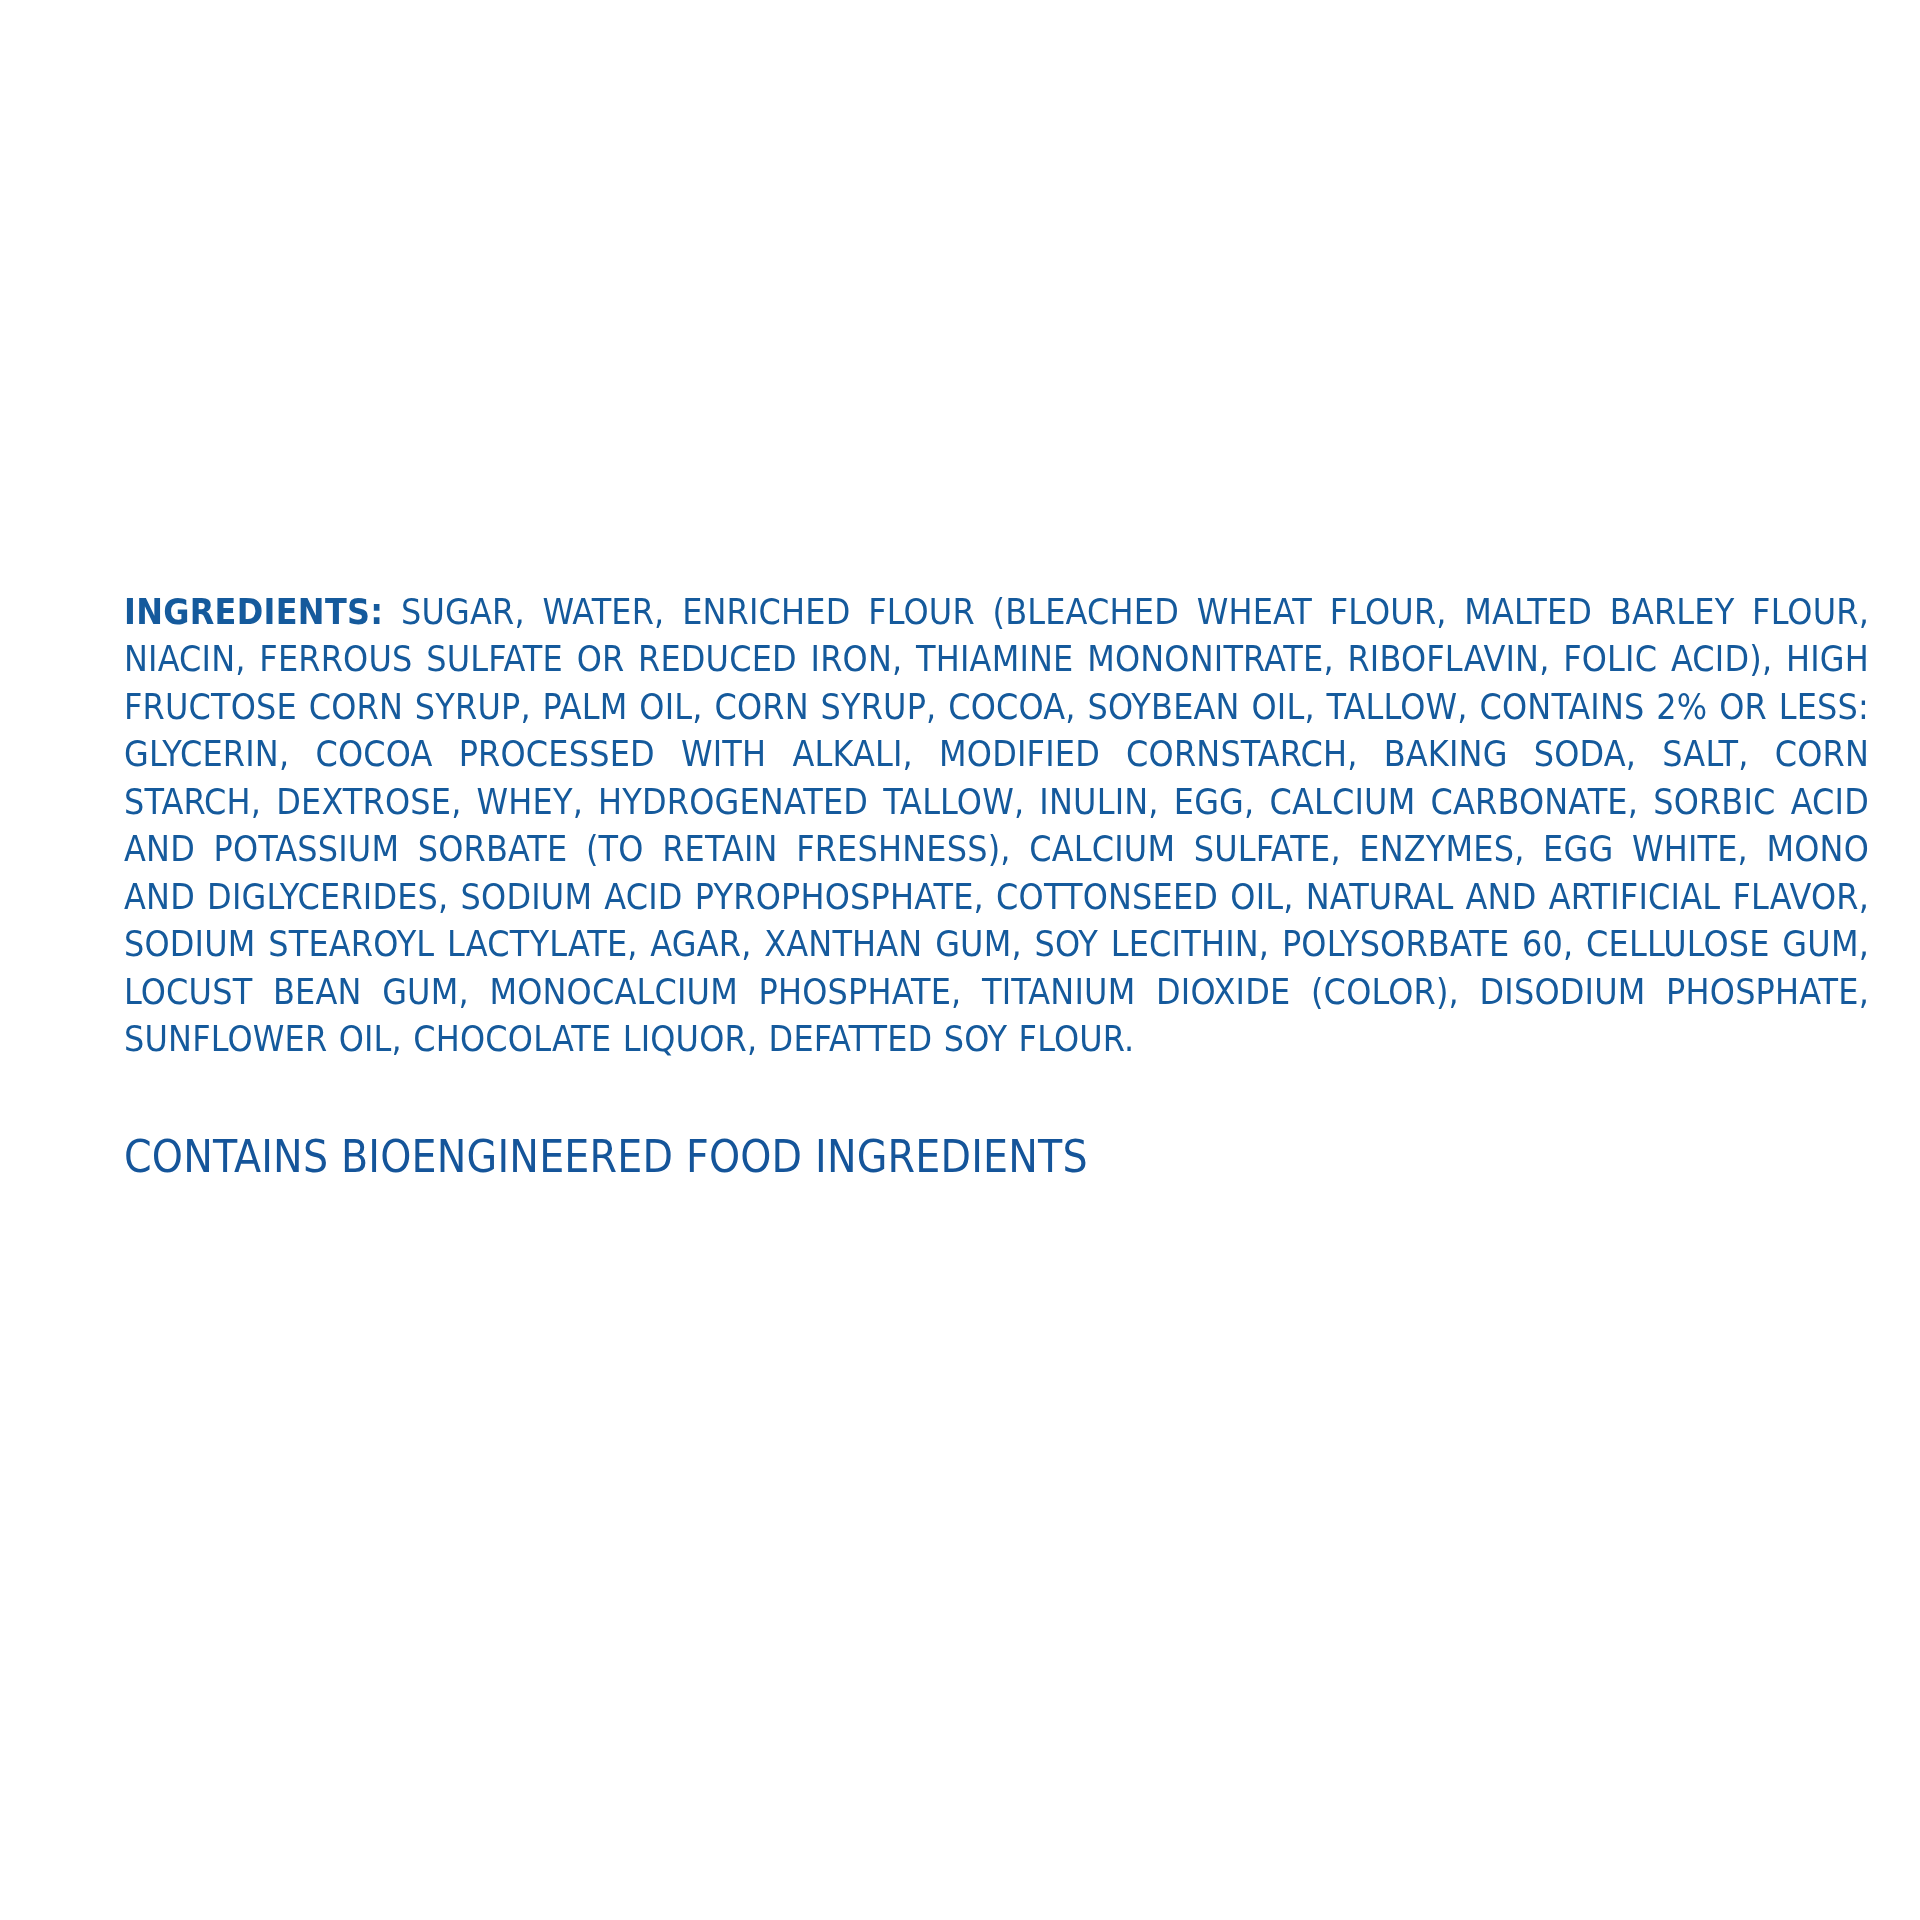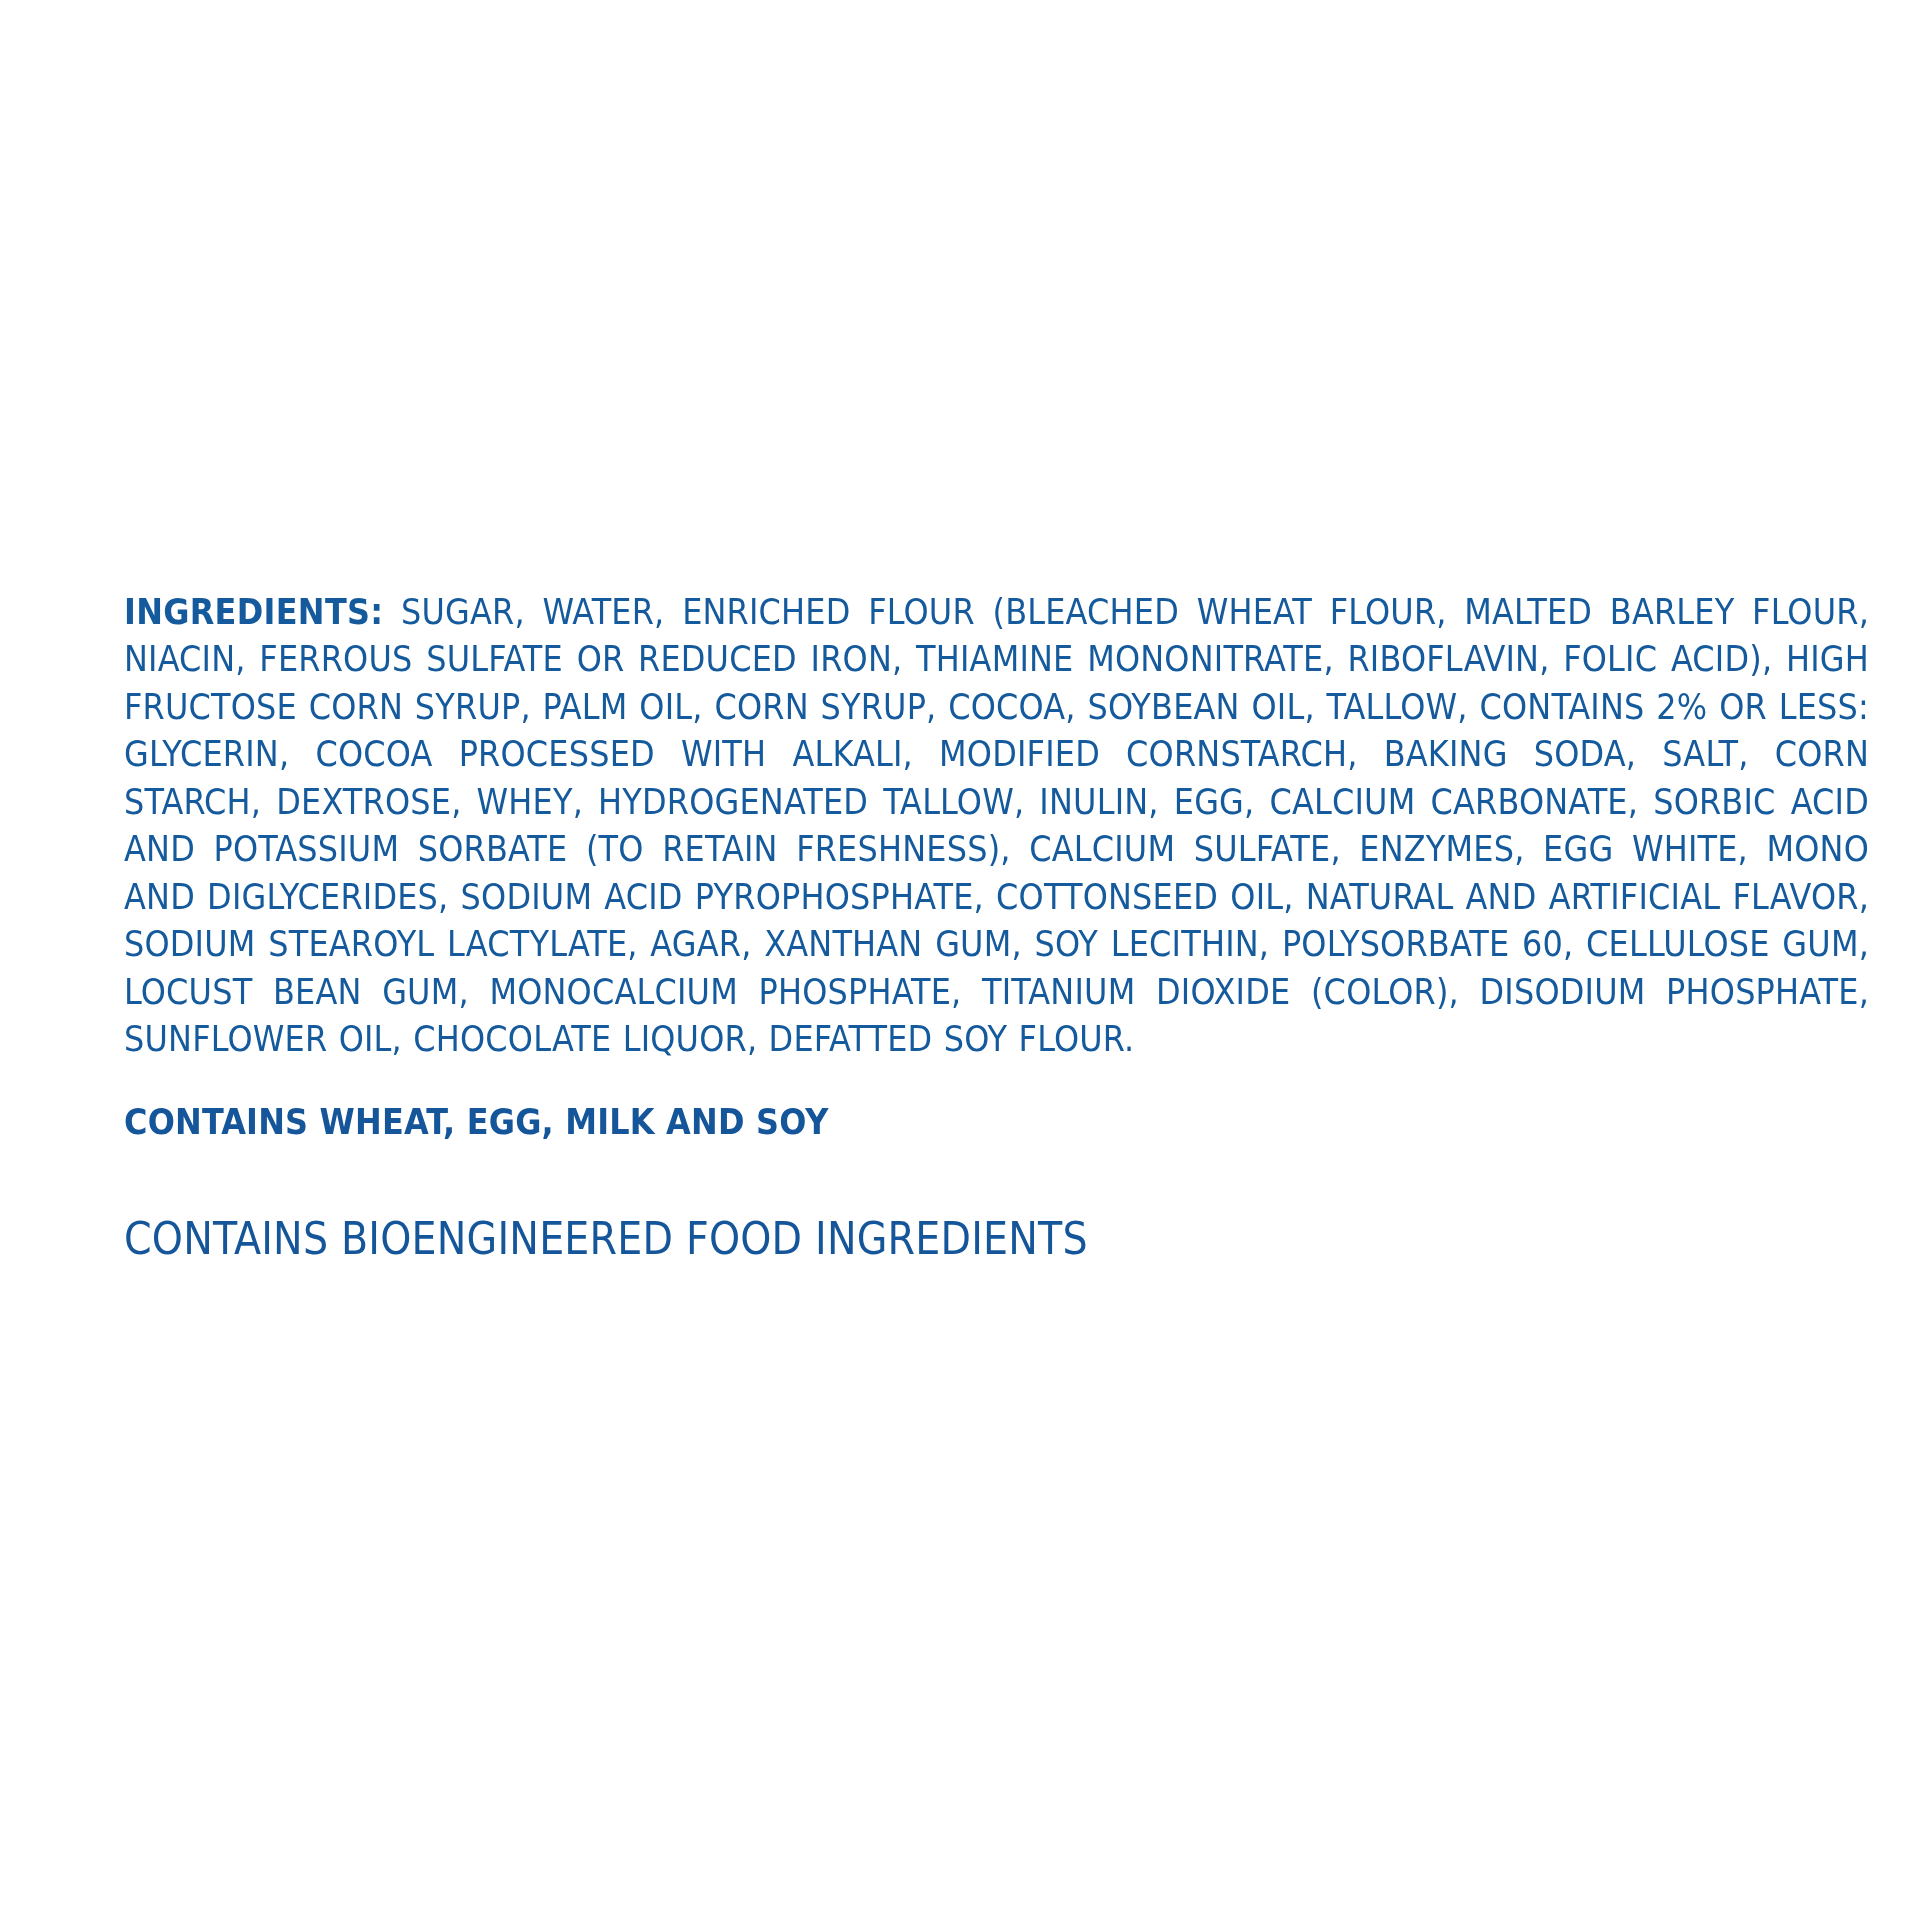--- a/index.html
+++ b/index.html
@@ -58,17 +58,16 @@
     margin-top: 70px;
   }
 </style>
 </head>
 <body>
 
 <div class="label-sheet">
 
   <p class="ingredients-block"><span class="heading">INGREDIENTS:</span><span> SUGAR, WATER, ENRICHED FLOUR (BLEACHED WHEAT FLOUR, MALTED BARLEY FLOUR, NIACIN, FERROUS SULFATE OR REDUCED IRON, THIAMINE MONONITRATE, RIBOFLAVIN, FOLIC ACID), HIGH FRUCTOSE CORN SYRUP, PALM OIL, CORN SYRUP, COCOA, SOYBEAN OIL, TALLOW, CONTAINS 2% OR LESS: GLYCERIN, COCOA PROCESSED WITH ALKALI, MODIFIED CORNSTARCH, BAKING SODA, SALT, CORN STARCH, DEXTROSE, WHEY, HYDROGENATED TALLOW, INULIN, EGG, CALCIUM CARBONATE, SORBIC ACID AND POTASSIUM SORBATE (TO RETAIN FRESHNESS), CALCIUM SULFATE, ENZYMES, EGG WHITE, MONO AND DIGLYCERIDES, SODIUM ACID PYROPHOSPHATE, COTTONSEED OIL, NATURAL AND ARTIFICIAL FLAVOR, SODIUM STEAROYL LACTYLATE, AGAR, XANTHAN GUM, SOY LECITHIN, POLYSORBATE 60, CELLULOSE GUM, LOCUST BEAN GUM, MONOCALCIUM PHOSPHATE, TITANIUM DIOXIDE (COLOR), DISODIUM PHOSPHATE, SUNFLOWER OIL, CHOCOLATE LIQUOR, DEFATTED SOY FLOUR.</span></p>
 
-  <p class="contains-line">CONTAINS WHEAT, EGG, MILK AND SOY</p>
 
   <p class="bioengineered-line">CONTAINS BIOENGINEERED FOOD INGREDIENTS</p>
 
 </div>
 
 </body></html>

